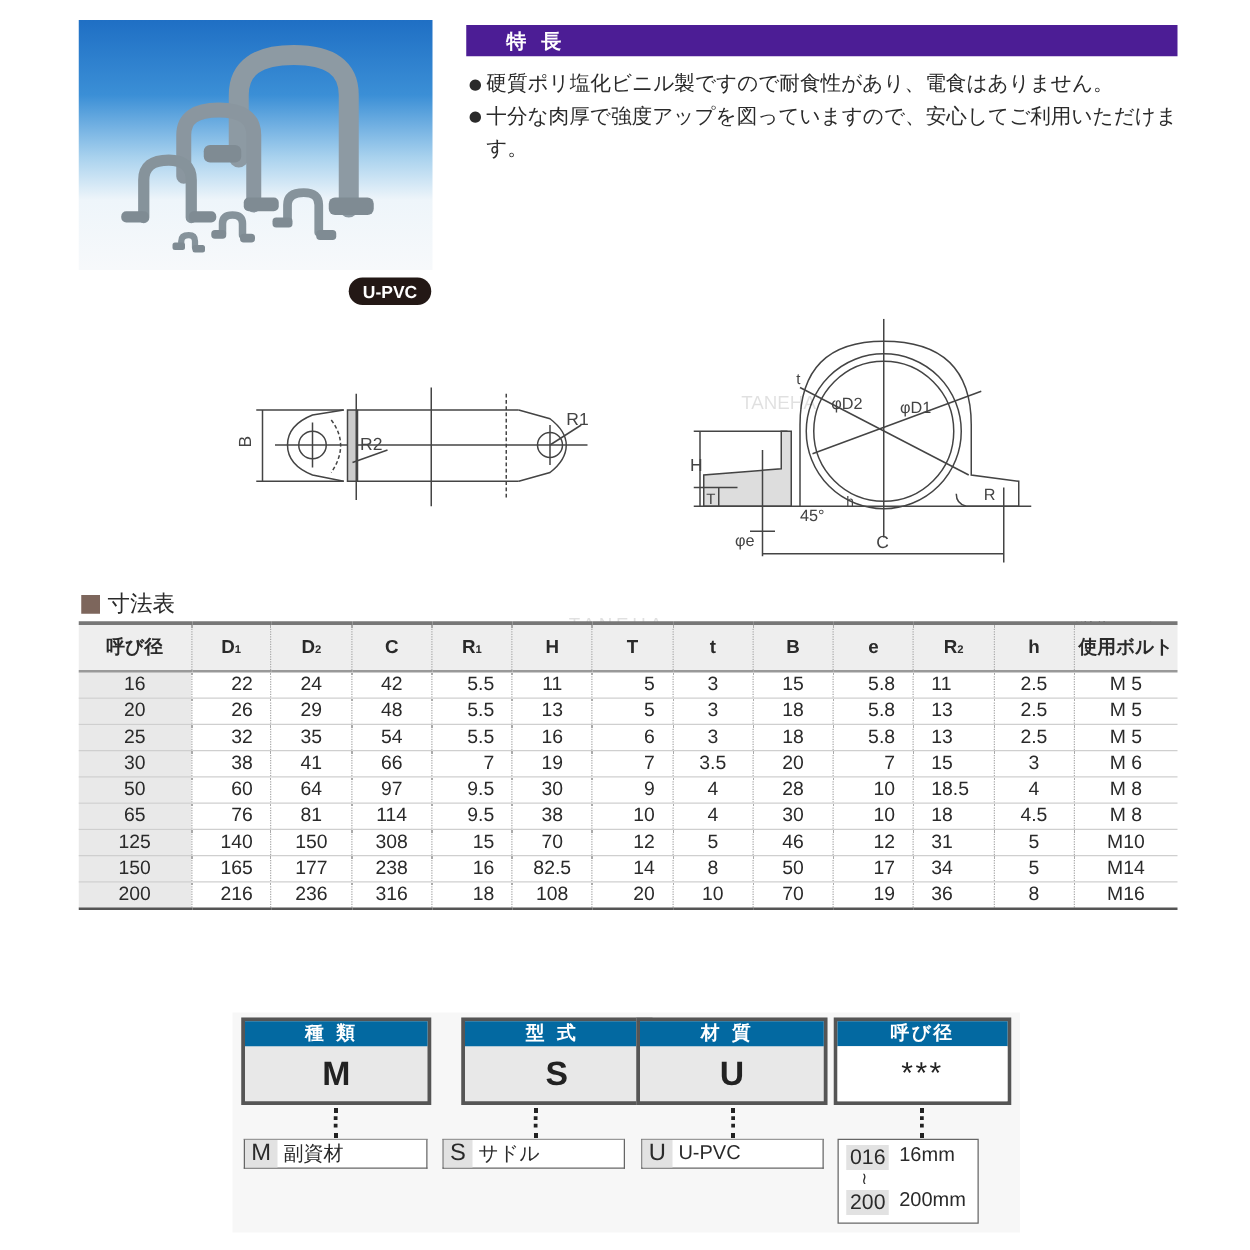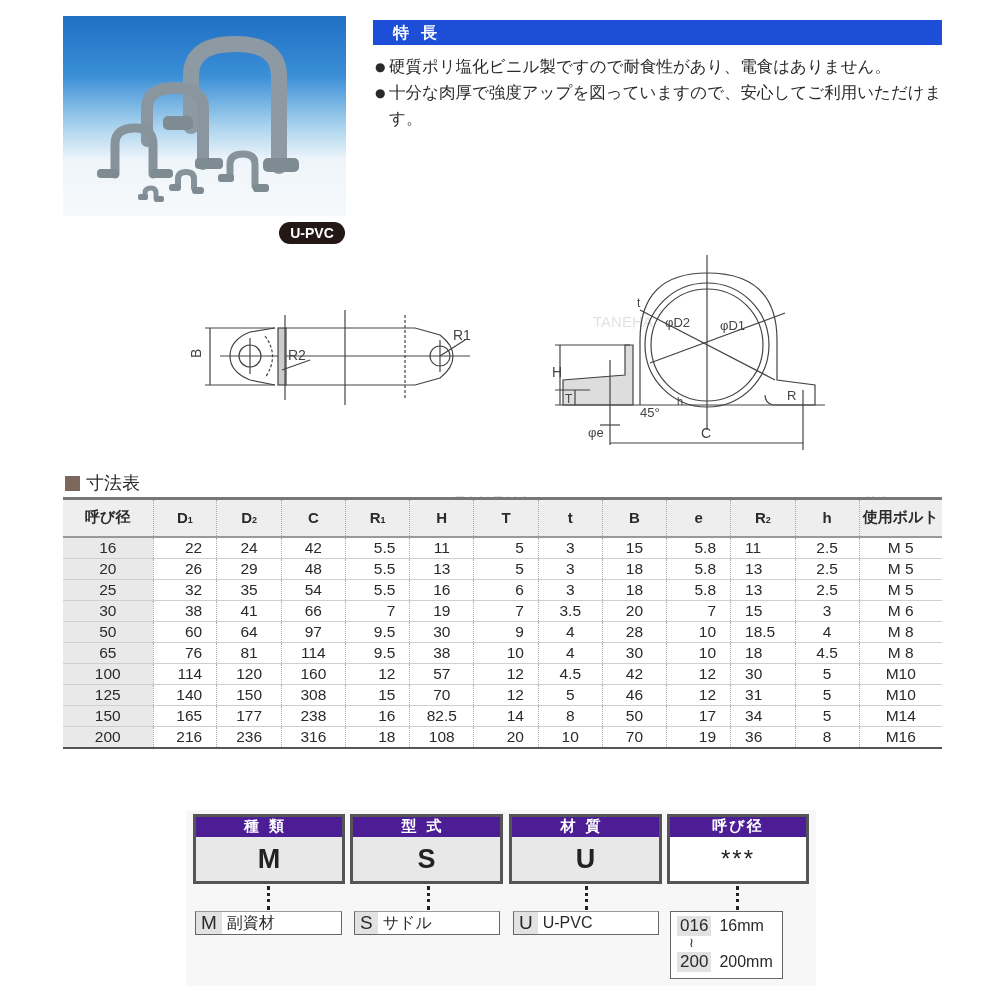--- a/index.html
+++ b/index.html
@@ -13,22 +13,22 @@
     overflow: hidden;
   }
   .photo svg { position: absolute; left: 0; top: 0; }
   .badge {
     position: absolute; left: 279px; top: 222px; width: 66px; height: 22px;
     background: #231815; color: #fff; border-radius: 11px; font-weight: bold;
     font-size: 14px; text-align: center; line-height: 22px; font-family: "Liberation Sans", sans-serif;
   }
   .feat-head {
     position: absolute; left: 373px; top: 20px; width: 569px; height: 25px;
-    background: #1d4ed8; color: #fff; font-weight: bold; font-size: 16px;
-    padding-left: 20px; line-height: 25px; letter-spacing: 12px;
+    background: #4c1d95; color: #fff; font-weight: bold; font-size: 16px;
+    padding-left: 32px; line-height: 25px; letter-spacing: 12px;
   }
   .feat-list { position: absolute; left: 375px; top: 54px; width: 580px; font-size: 16.5px; line-height: 26px; }
   .feat-item { display: flex; }
   .feat-item .dot { width: 14px; flex: none; font-size: 12px; }
   .diagram { position: absolute; }
   .table-title {
     position: absolute; left: 65px; top: 471px; font-size: 18px; font-weight: normal; display: flex; align-items: center;
   }
   .table-title .sq { width: 15px; height: 15px; background: #7d665c; margin-right: 6px; }
   .unit { position: absolute; left: 858px; top: 494px; font-size: 13px; }
@@ -48,35 +48,35 @@
   }
   table.dim td:first-child { background: #e9e9e9; border-left: none; text-align: center; }
   table.dim tr:last-child td { border-bottom: 2px solid #555; }
   .c { text-align: center; }
   .r { text-align: right; padding-right: 14px !important; }
   .l { text-align: left; padding-left: 14px !important; }
   sub { font-size: 9px; vertical-align: baseline; }
   .code-box {
     position: absolute; top: 814px; height: 70px; border: 3px solid #555; background: #e8e8e8;
   }
-  .code-box .hd { height: 20px; background: #4c1d95; color: #fff; text-align: center; font-weight: bold; font-size: 15px; line-height: 18px; letter-spacing: 10px; }
+  .code-box .hd { height: 20px; background: #0369a1; color: #fff; text-align: center; font-weight: bold; font-size: 15px; line-height: 18px; letter-spacing: 10px; }
   .code-box .val { height: 44px; text-align: center; line-height: 44px; font-size: 27px; font-weight: bold; font-family: "Liberation Sans", sans-serif; color: #222; }
   .code-box.white .val { background: #fff; font-weight: normal; font-size: 24px; letter-spacing: 2px; }
   .dots { position: absolute; top: 886px; width: 0; height: 24px; border-left: 3px dotted #222; }
   .opt {
     position: absolute; top: 911px; height: 24px; border: 1px solid #666; border-top-color: #999;
     background: #fff; display: flex; align-items: center; font-size: 16px;
   }
   .opt .k { background: #e2e2e2; height: 100%; padding: 0 5px; font-size: 19px; font-family: "Liberation Sans", sans-serif; line-height: 22px; }
   .opt .v { padding-left: 5px; font-family: "Liberation Sans", sans-serif; }
   .opt-multi {
     position: absolute; left: 670px; top: 911px; width: 113px; height: 68px; border: 1px solid #666; background: #fff;
     font-family: "Liberation Sans", sans-serif; font-size: 16px; padding: 4px 6px;
   }
-  .opt-multi .line { display: flex; align-items: center; height: 20px; }
+  .opt-multi .line { display: flex; height: 20px; }
   .opt-multi .k { background: #e2e2e2; padding: 0 3px; font-size: 17px; margin-right: 8px; }
   .opt-multi .tilde { height: 16px; padding-left: 12px; font-size: 13px; line-height: 14px; }
   .bottom-bg { position: absolute; left: 186px; top: 810px; width: 630px; height: 176px; background: #f7f7f7; }
   .watermark { position: absolute; color: rgba(0,0,0,0.12); font-size: 15px; letter-spacing: 3px; font-family: "Liberation Sans", sans-serif; }
 </style>
 </head>
 <body>
 
 <div class="photo">
   <svg width="283" height="200" viewBox="0 0 283 200">
@@ -290,35 +290,20 @@
         <td class="c">38</td>
         <td class="r">10</td>
         <td class="c">4</td>
         <td class="c">30</td>
         <td class="r">10</td>
         <td class="l">18</td>
         <td class="c">4.5</td>
         <td class="c">M 8</td>
       </tr>
       <tr>
-        <td class="c">100</td>
-        <td class="r">114</td>
-        <td class="c">120</td>
-        <td class="c">160</td>
-        <td class="r">12</td>
-        <td class="c">57</td>
-        <td class="r">12</td>
-        <td class="c">4.5</td>
-        <td class="c">42</td>
-        <td class="r">12</td>
-        <td class="l">30</td>
-        <td class="c">5</td>
-        <td class="c">M10</td>
-      </tr>
-      <tr>
         <td class="c">125</td>
         <td class="r">140</td>
         <td class="c">150</td>
         <td class="c">308</td>
         <td class="r">15</td>
         <td class="c">70</td>
         <td class="r">12</td>
         <td class="c">5</td>
         <td class="c">46</td>
         <td class="r">12</td>
@@ -358,21 +343,21 @@
       </tr>
     </tbody>
 </table>
 
 <div class="bottom-bg"></div>
 
 <div class="code-box" style="left:193px;width:152px">
   <div class="hd">種類</div>
   <div class="val">M</div>
 </div>
-<div class="code-box" style="left:350px;width:153px">
+<div class="code-box" style="left:369px;width:153px">
   <div class="hd">型式</div>
   <div class="val">S</div>
 </div>
 <div class="code-box" style="left:509px;width:153px">
   <div class="hd">材質</div>
   <div class="val">U</div>
 </div>
 <div class="code-box white" style="left:667px;width:142px">
   <div class="hd" style="letter-spacing:2px">呼び径</div>
   <div class="val">***</div>

